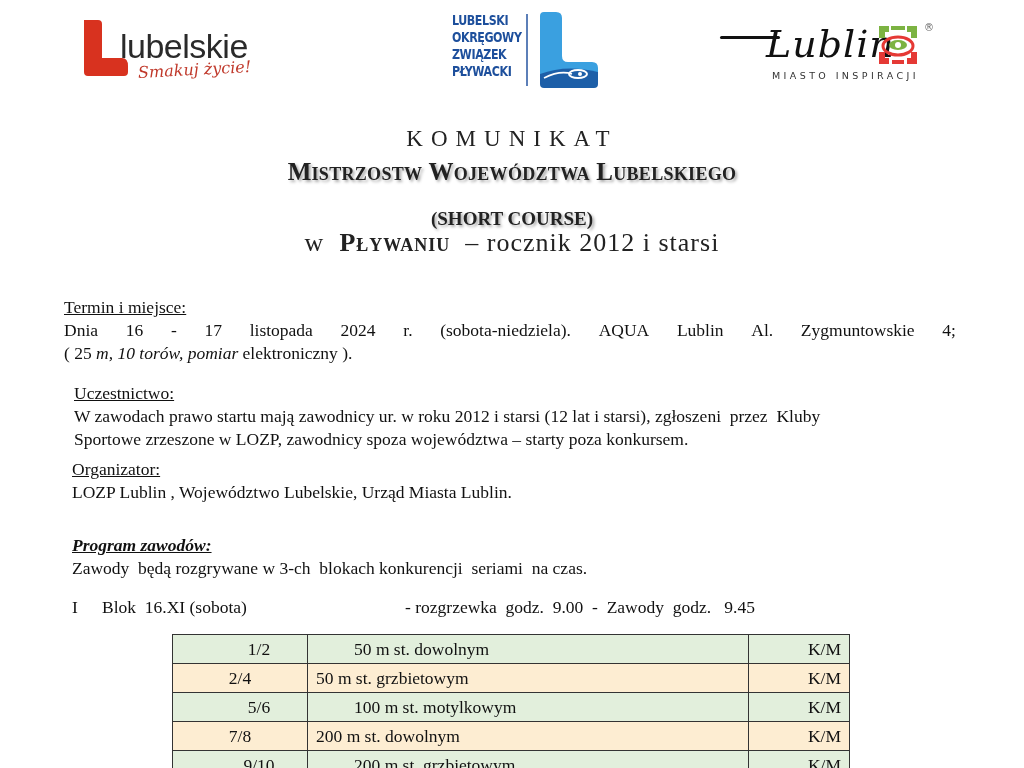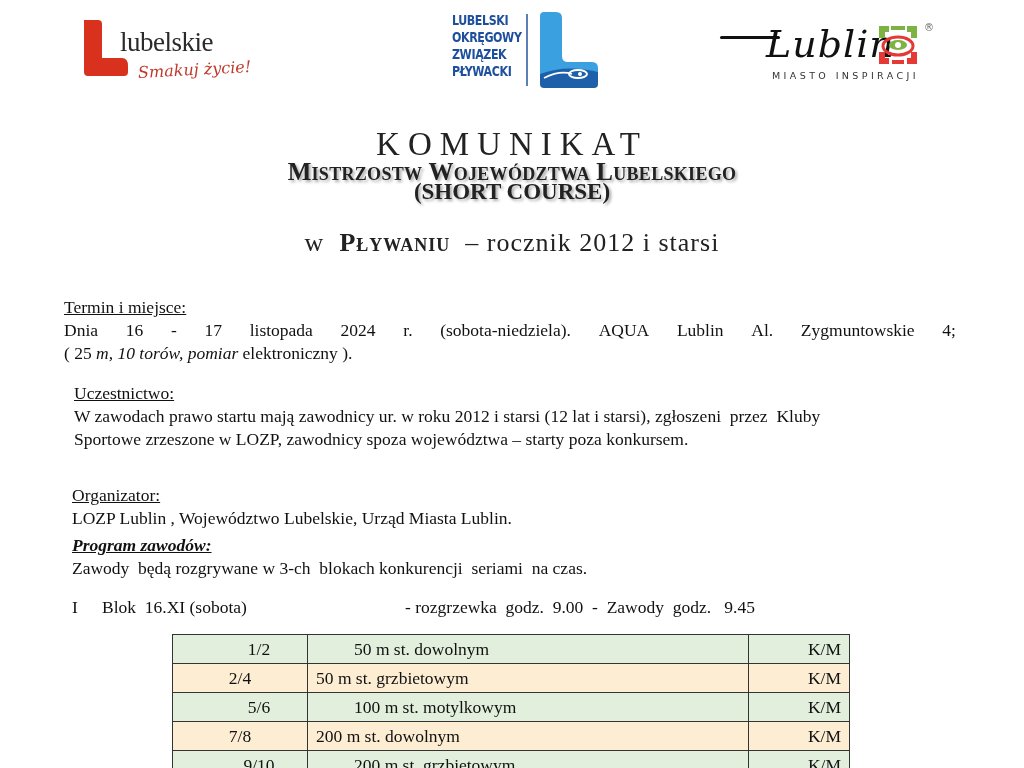--- a/index.html
+++ b/index.html
@@ -7,21 +7,21 @@
     width: 1024px; height: 768px; overflow: hidden; position: relative;
     font-family: "Liberation Serif", "DejaVu Serif", serif; color: #111;
   }
   .abs { position: absolute; }
 
   
   .logo-lubelskie { left: 82px; top: 18px; width: 170px; height: 64px; }
   .lub-L { position: absolute; left: 0; top: 0; width: 48px; height: 60px; }
   .lub-word {
     position: absolute; left: 38px; top: 9px;
-    font-family: Liberation Serif, serif; font-size: 27px; color: #2a2a2a;
+    font-family: Liberation Sans, sans-serif; font-size: 34px; color: #2a2a2a;
     letter-spacing: -0.5px;
   }
   .lub-slogan {
     position: absolute; left: 56px; top: 42px;
     font-family: "DejaVu Serif", serif; font-style: italic; font-size: 16px; color: #c0392b;
     transform: rotate(-3deg);
   }
 
   .logo-lozp { left: 452px; top: 12px; width: 150px; height: 78px; }
   .lozp-text {
@@ -43,41 +43,41 @@
   .lublin-stroke { position: absolute; left: 0; top: 16px; width: 60px; height: 3px; background: #111; border-radius: 2px; }
   .lublin-mark { position: absolute; left: 155px; top: 4px; width: 46px; height: 42px; }
   .lublin-reg { position: absolute; left: 204px; top: 2px; font-family: "DejaVu Sans", sans-serif; font-size: 10px; color: #666; }
   .lublin-tag {
     position: absolute; left: 52px; top: 50px;
     font-family: "DejaVu Sans", sans-serif; font-size: 9.5px; letter-spacing: 3.4px; color: #333;
   }
 
   
   .title-block { left: 0; width: 1024px; text-align: center; }
-  .t1 { top: 126px; font-size: 33px; letter-spacing: 8px; color: #222; }
+  .t1 { top: 126px; font-size: 23px; letter-spacing: 8px; color: #222; }
   .t2 {
     top: 158px; font-size: 25px; font-weight: bold; color: #222;
     font-variant: small-caps; letter-spacing: 0.3px;
     text-shadow: 2px 2px 3px rgba(0,0,0,0.35);
   }
   .t3 {
-    top: 179px; font-size: 23px; font-weight: bold; color: #222;
+    top: 208px; font-size: 19px; font-weight: bold; color: #222;
     text-shadow: 2px 2px 3px rgba(0,0,0,0.35);
   }
   .t4 { top: 228px; font-size: 26px; color: #222; letter-spacing: 1px; }
   .t4 .sc { font-variant: small-caps; font-weight: bold; }
 
   
   .body { font-size: 17.5px; line-height: 23px; color: #111; }
   .heading-u { text-decoration: underline; }
   .justify-line { display: flex; justify-content: space-between; width: 892px; }
 
   .sec-termin { left: 64px; top: 296px; }
   .sec-uczest { left: 74px; top: 382px; }
-  .sec-org { left: 72px; top: 484px; }
+  .sec-org { left: 72px; top: 458px; }
   .sec-prog { left: 72px; top: 534px; }
   .prog-head { font-weight: bold; font-style: italic; text-decoration: underline; }
   .blok-line { left: 72px; top: 597px; font-size: 17.5px; display: flex; }
   .blok-line .c1 { width: 30px; }
   .blok-line .c2 { width: 303px; }
 
   
   .events {
     left: 172px; top: 634px; border-collapse: collapse;
     font-size: 17.5px;

